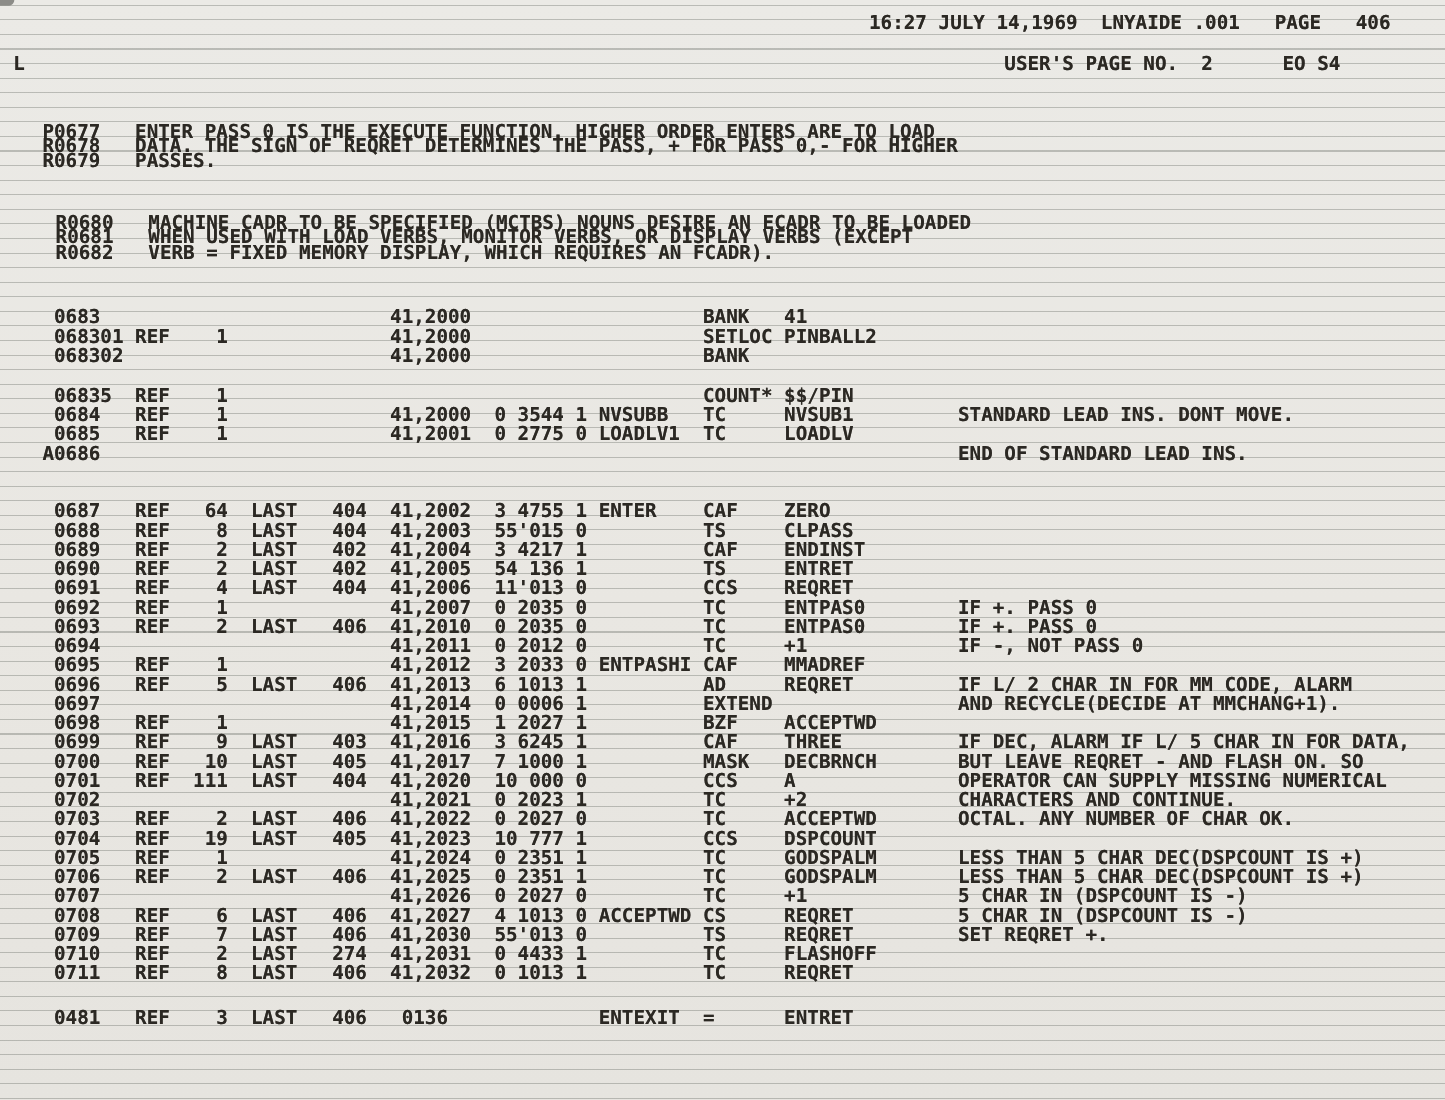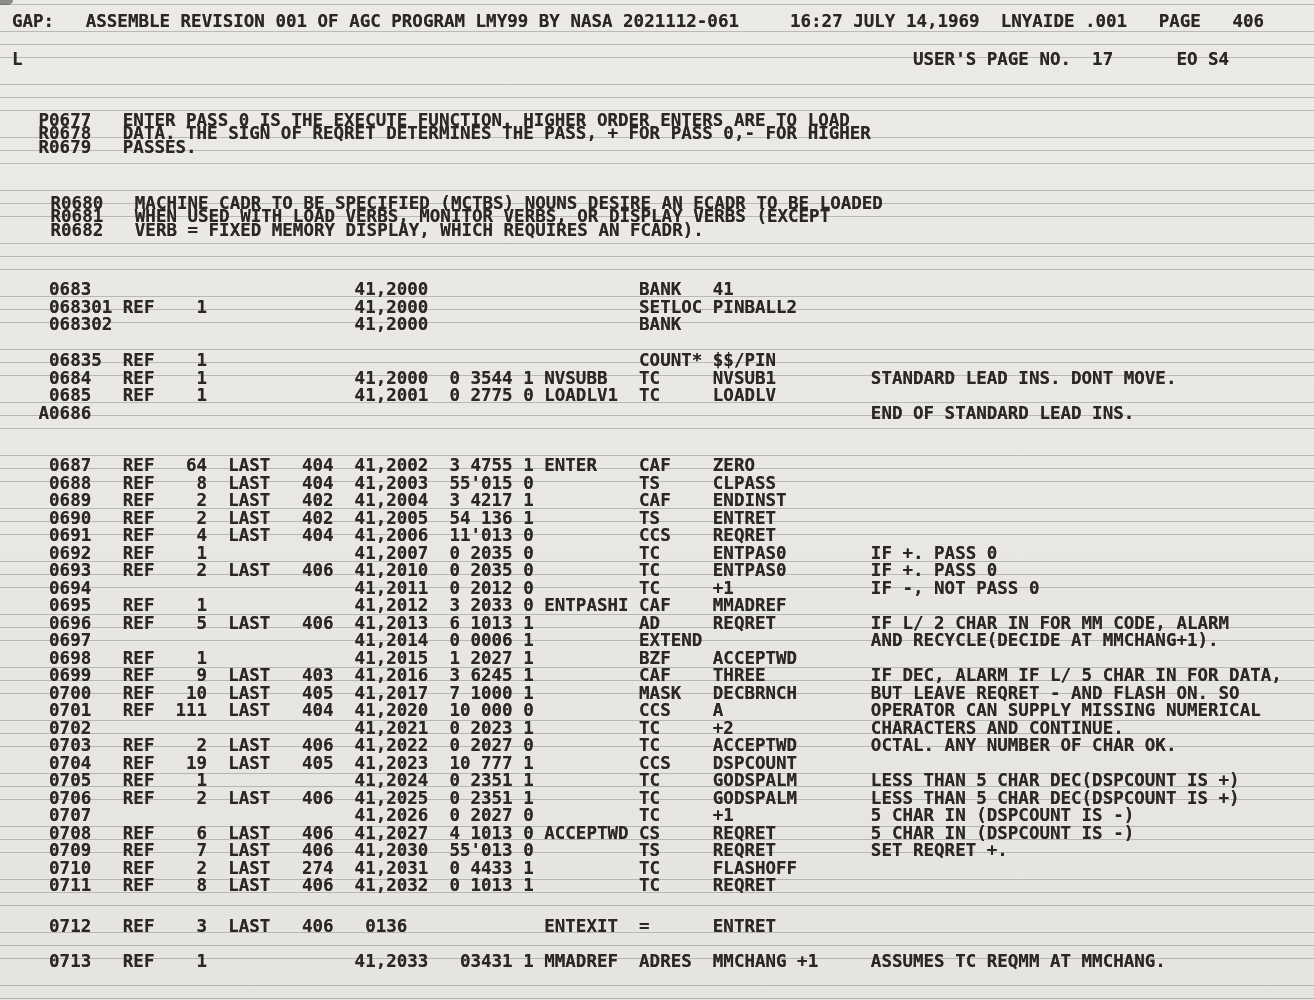--- a/index.html
+++ b/index.html
@@ -49,25 +49,24 @@
     background:rgba(45,45,42,0.5);border-radius:0 0 5px 0;
   }
 </style>
 </head>
 <body>
 
 <div class="page">
   <div class="ruling"></div>
   <div class="corner-mark"></div>
 
-  <div class="txt hdr1l">GAP:   ASSEMBLE REVISION 001 OF AGC PROGRAM LMY99 BY NASA 2021112-061</div>
   <div class="txt hdr1r">16:27 JULY 14,1969  LNYAIDE .001   PAGE   406</div>
 
   <div class="txt hdr2l">L</div>
-  <div class="txt hdr2r">USER'S PAGE NO.  17      EO S4</div>
+  <div class="txt hdr2r">USER'S PAGE NO.  2      EO S4</div>
 
   <pre class="txt remarks rem1"> P0677   ENTER PASS 0 IS THE EXECUTE FUNCTION. HIGHER ORDER ENTERS ARE TO LOAD
  R0678   DATA. THE SIGN OF REQRET DETERMINES THE PASS, + FOR PASS 0,- FOR HIGHER
  R0679   PASSES.</pre>
   <pre class="txt remarks rem2"> R0680   MACHINE CADR TO BE SPECIFIED (MCTBS) NOUNS DESIRE AN ECADR TO BE LOADED
  R0681   WHEN USED WITH LOAD VERBS, MONITOR VERBS, OR DISPLAY VERBS (EXCEPT
  R0682   VERB = FIXED MEMORY DISPLAY, WHICH REQUIRES AN FCADR).</pre>
 
   <pre class="txt blkA">  0683                         41,2000                    BANK   41
   068301 REF    1              41,2000                    SETLOC PINBALL2
@@ -94,15 +93,14 @@
   0702                         41,2021  0 2023 1          TC     +2             CHARACTERS AND CONTINUE.
   0703   REF    2  LAST   406  41,2022  0 2027 0          TC     ACCEPTWD       OCTAL. ANY NUMBER OF CHAR OK.
   0704   REF   19  LAST   405  41,2023  10 777 1          CCS    DSPCOUNT
   0705   REF    1              41,2024  0 2351 1          TC     GODSPALM       LESS THAN 5 CHAR DEC(DSPCOUNT IS +)
   0706   REF    2  LAST   406  41,2025  0 2351 1          TC     GODSPALM       LESS THAN 5 CHAR DEC(DSPCOUNT IS +)
   0707                         41,2026  0 2027 0          TC     +1             5 CHAR IN (DSPCOUNT IS -)
   0708   REF    6  LAST   406  41,2027  4 1013 0 ACCEPTWD CS     REQRET         5 CHAR IN (DSPCOUNT IS -)
   0709   REF    7  LAST   406  41,2030  55'013 0          TS     REQRET         SET REQRET +.
   0710   REF    2  LAST   274  41,2031  0 4433 1          TC     FLASHOFF
   0711   REF    8  LAST   406  41,2032  0 1013 1          TC     REQRET</pre>
-  <pre class="txt blkD">  0712   REF    3  LAST   406   0136             ENTEXIT  =      ENTRET</pre>
-  <pre class="txt blkE">  0713   REF    1              41,2033   03431 1 MMADREF  ADRES  MMCHANG +1     ASSUMES TC REQMM AT MMCHANG.</pre>
+  <pre class="txt blkD">  0481   REF    3  LAST   406   0136             ENTEXIT  =      ENTRET</pre>
 </div>
 
 </body></html>

